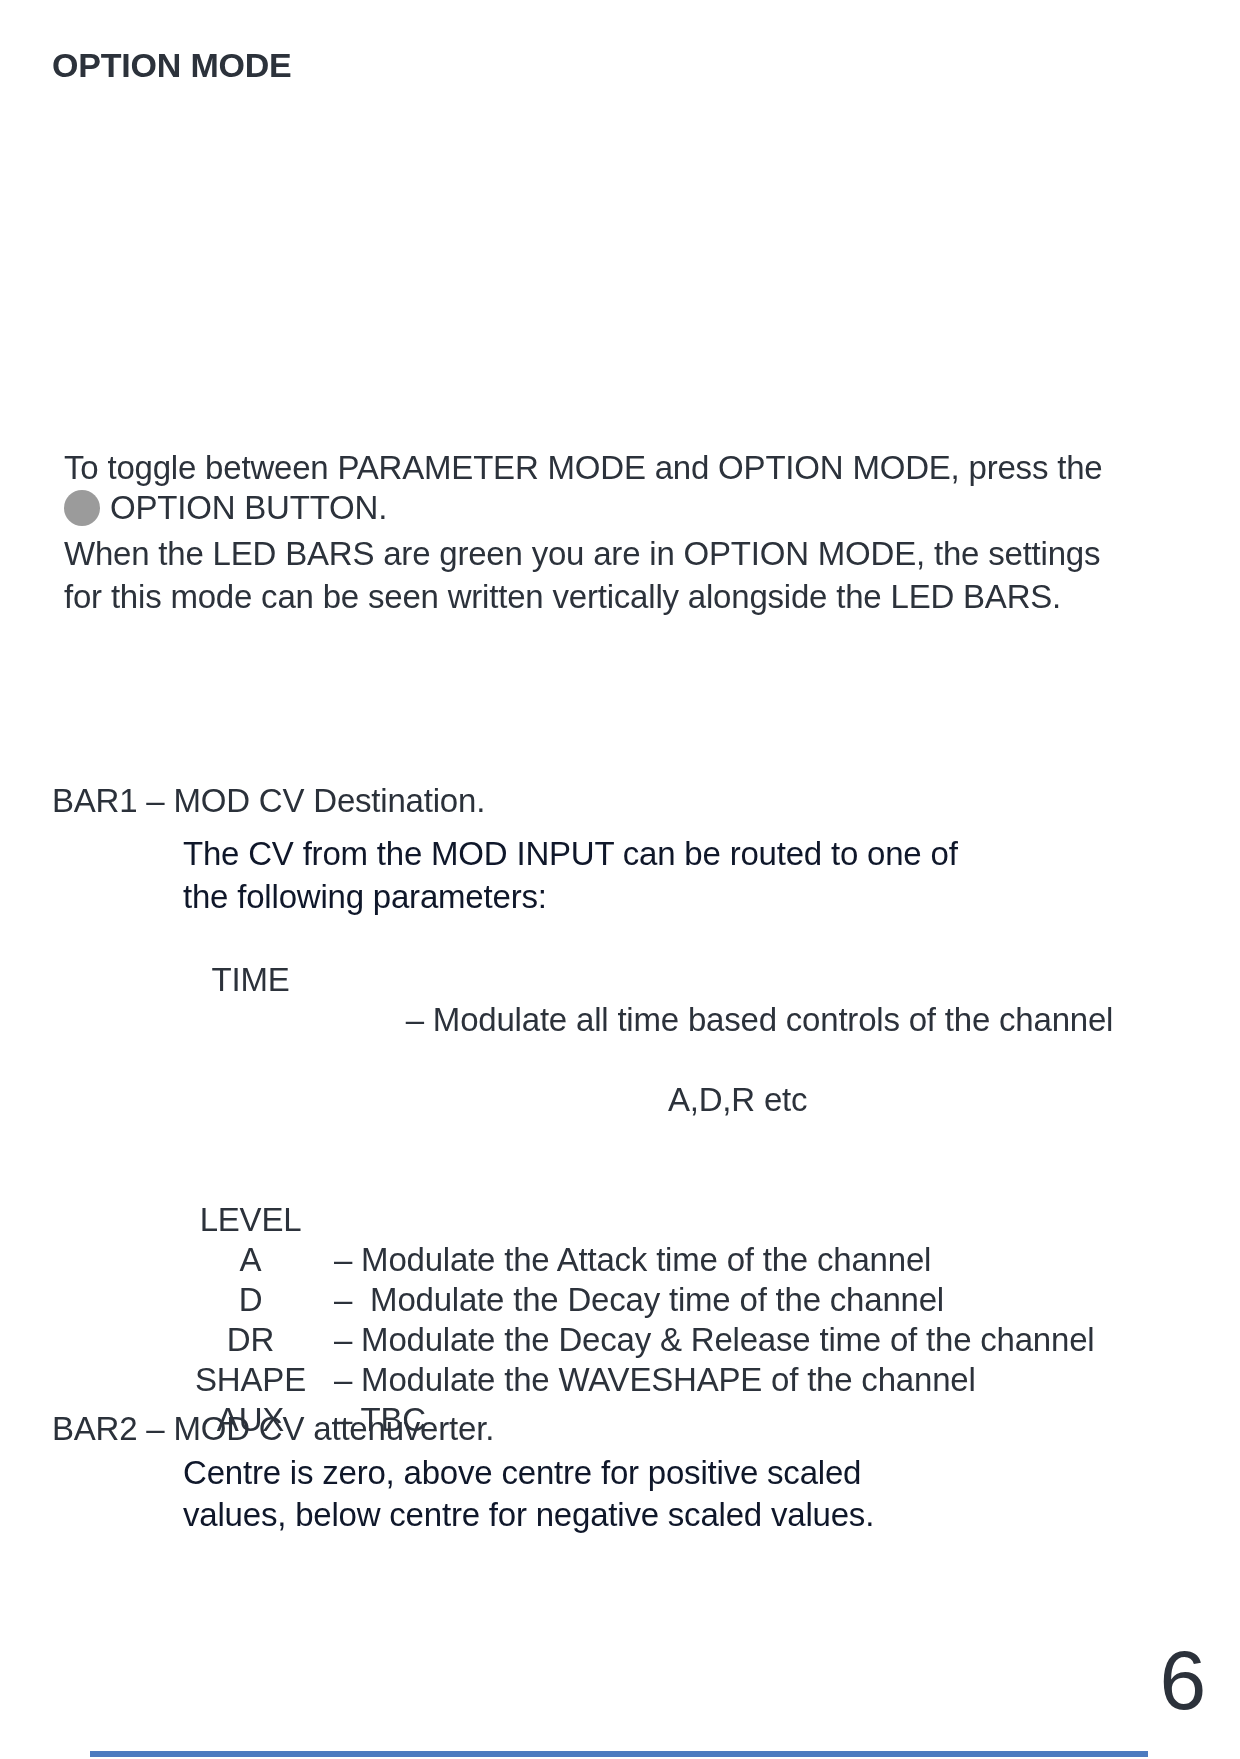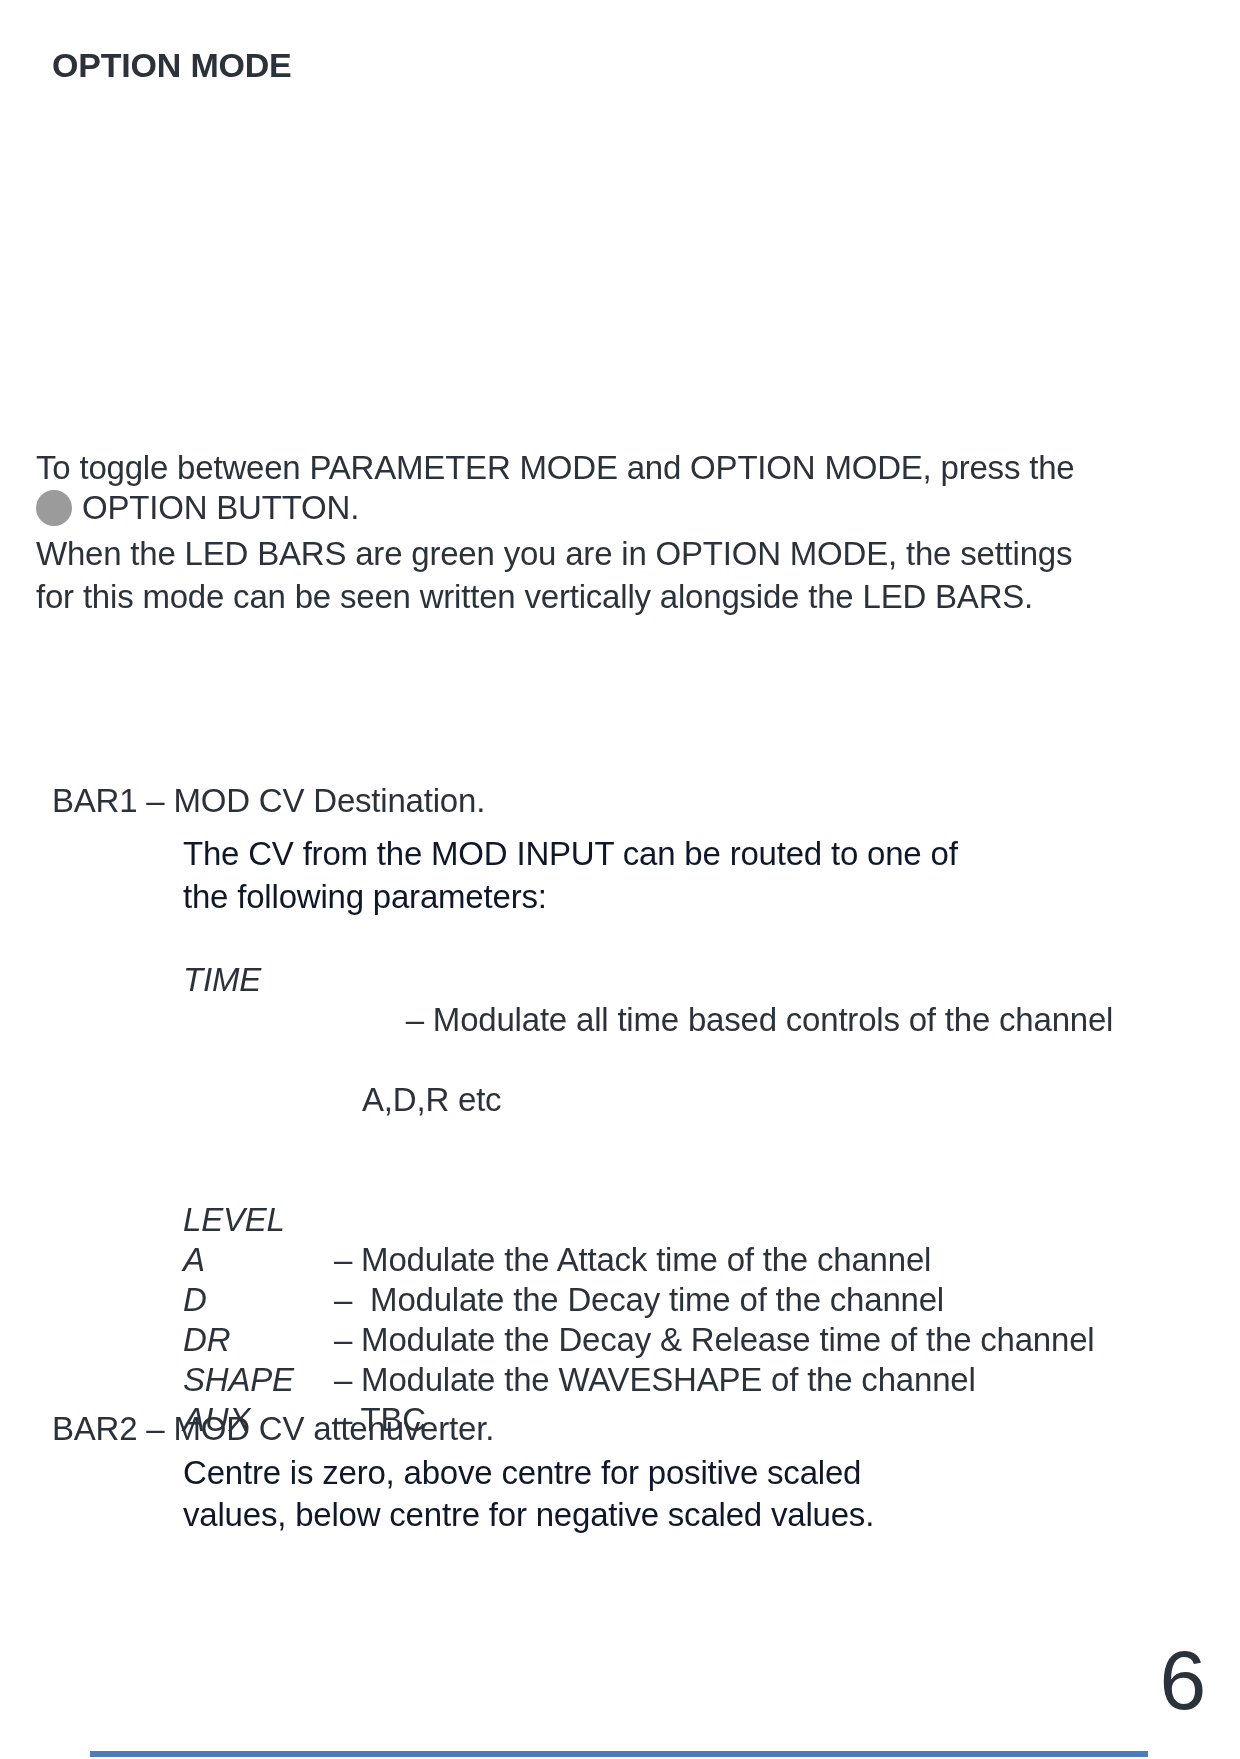--- a/index.html
+++ b/index.html
@@ -10,31 +10,31 @@
   .page {
     position: relative;
     width: 1240px;
     height: 1759px;
     background: #ffffff;
     overflow: hidden;
     font-family: "Liberation Sans", "DejaVu Sans", sans-serif;
     color: #2c323b;
     letter-spacing: -0.2px;
   }
-  .abs { position: absolute; }
+  .abs { position: absolute; text-align: center; }
   .doc-title {
     left: 52px;
     top: 46px;
     font-size: 34px;
     font-weight: bold;
     color: #2c323b;
     margin: 0;
   }
   .body-line {
-    left: 36px;
+    left: 64px;
     font-size: 33px;
     line-height: 43px;
     white-space: nowrap;
     color: #2c323b;
   }
   .button-line {
     display: flex;
     align-items: center;
   }
   .option-dot {
@@ -66,21 +66,20 @@
     width: 1000px;
   }
   .param-row {
     display: flex;
     align-items: flex-start;
     font-size: 33px;
     line-height: 40px;
   }
   .param-term {
     flex: 0 0 135px;
-    font-style: italic;
     white-space: nowrap;
   }
   .param-desc {
     white-space: pre-wrap;
     margin-left: 16px;
   }
   .param-desc .cont-line {
     padding-left: 28px;
     white-space: nowrap;
   }

